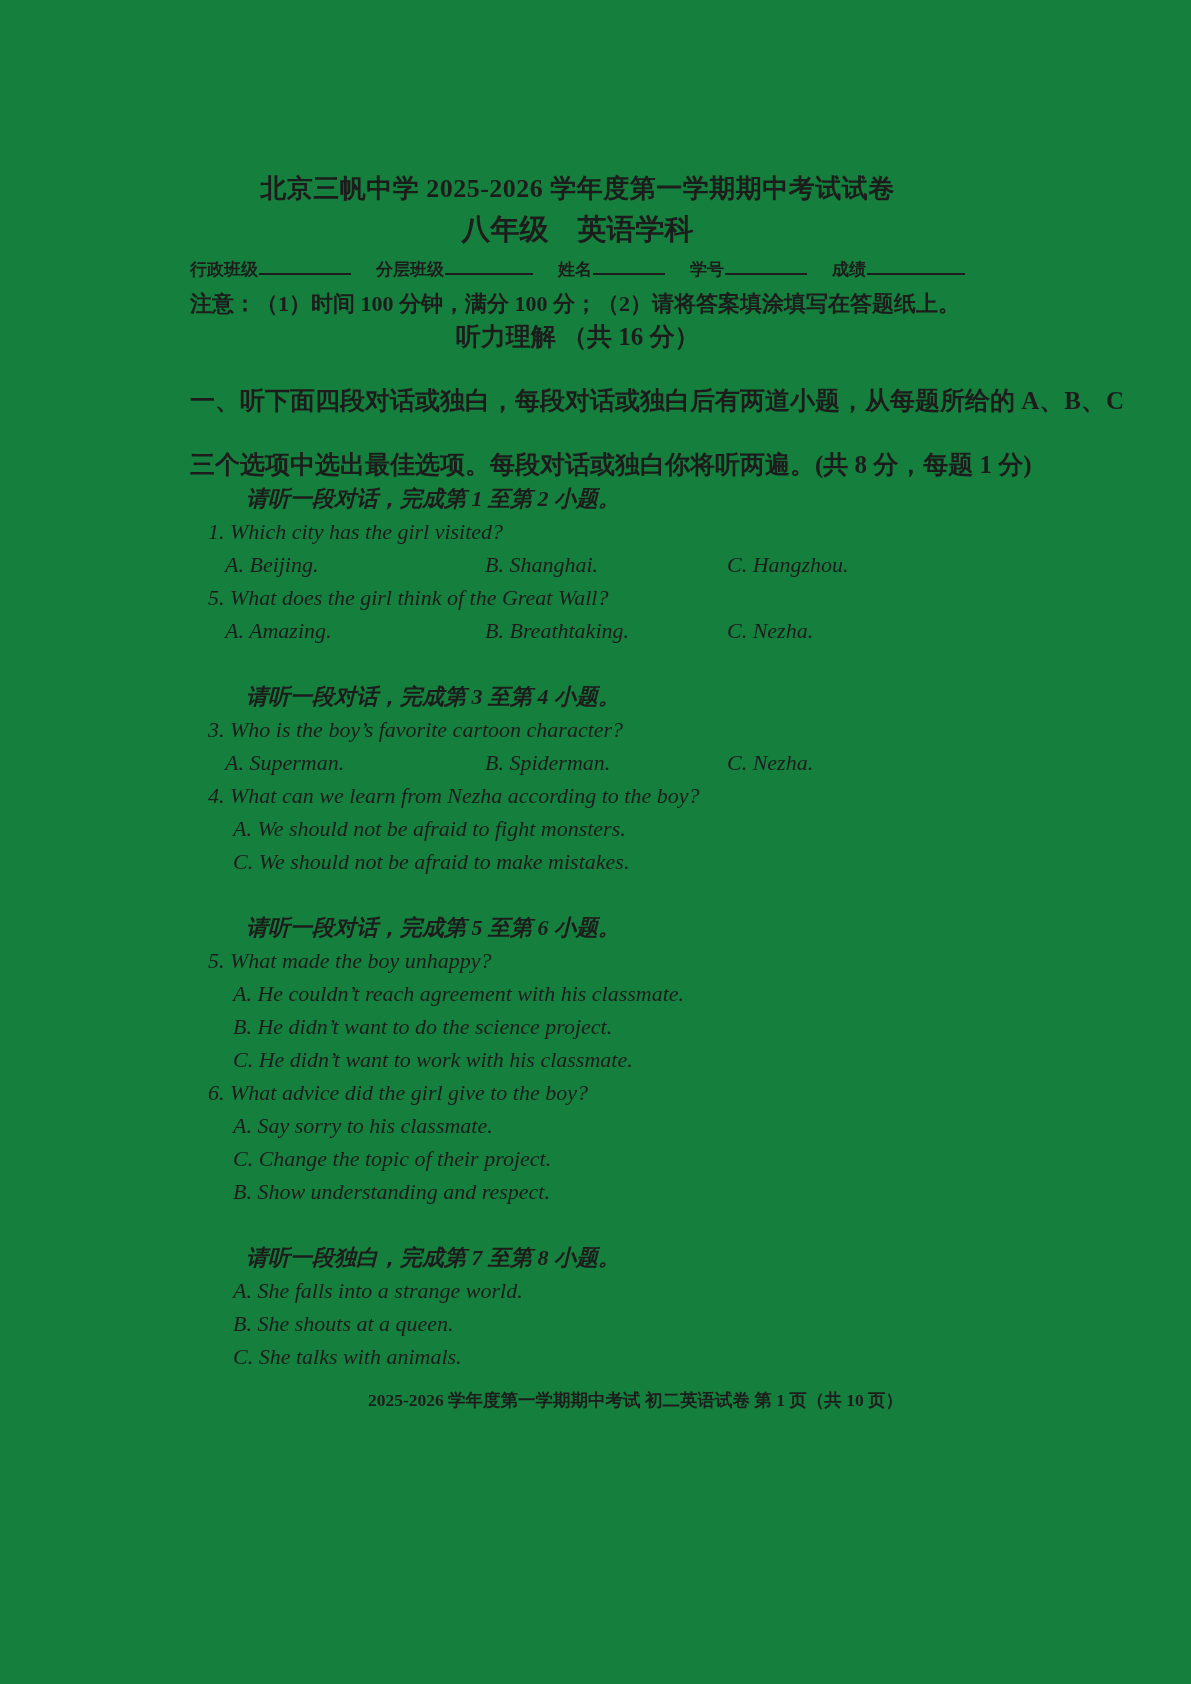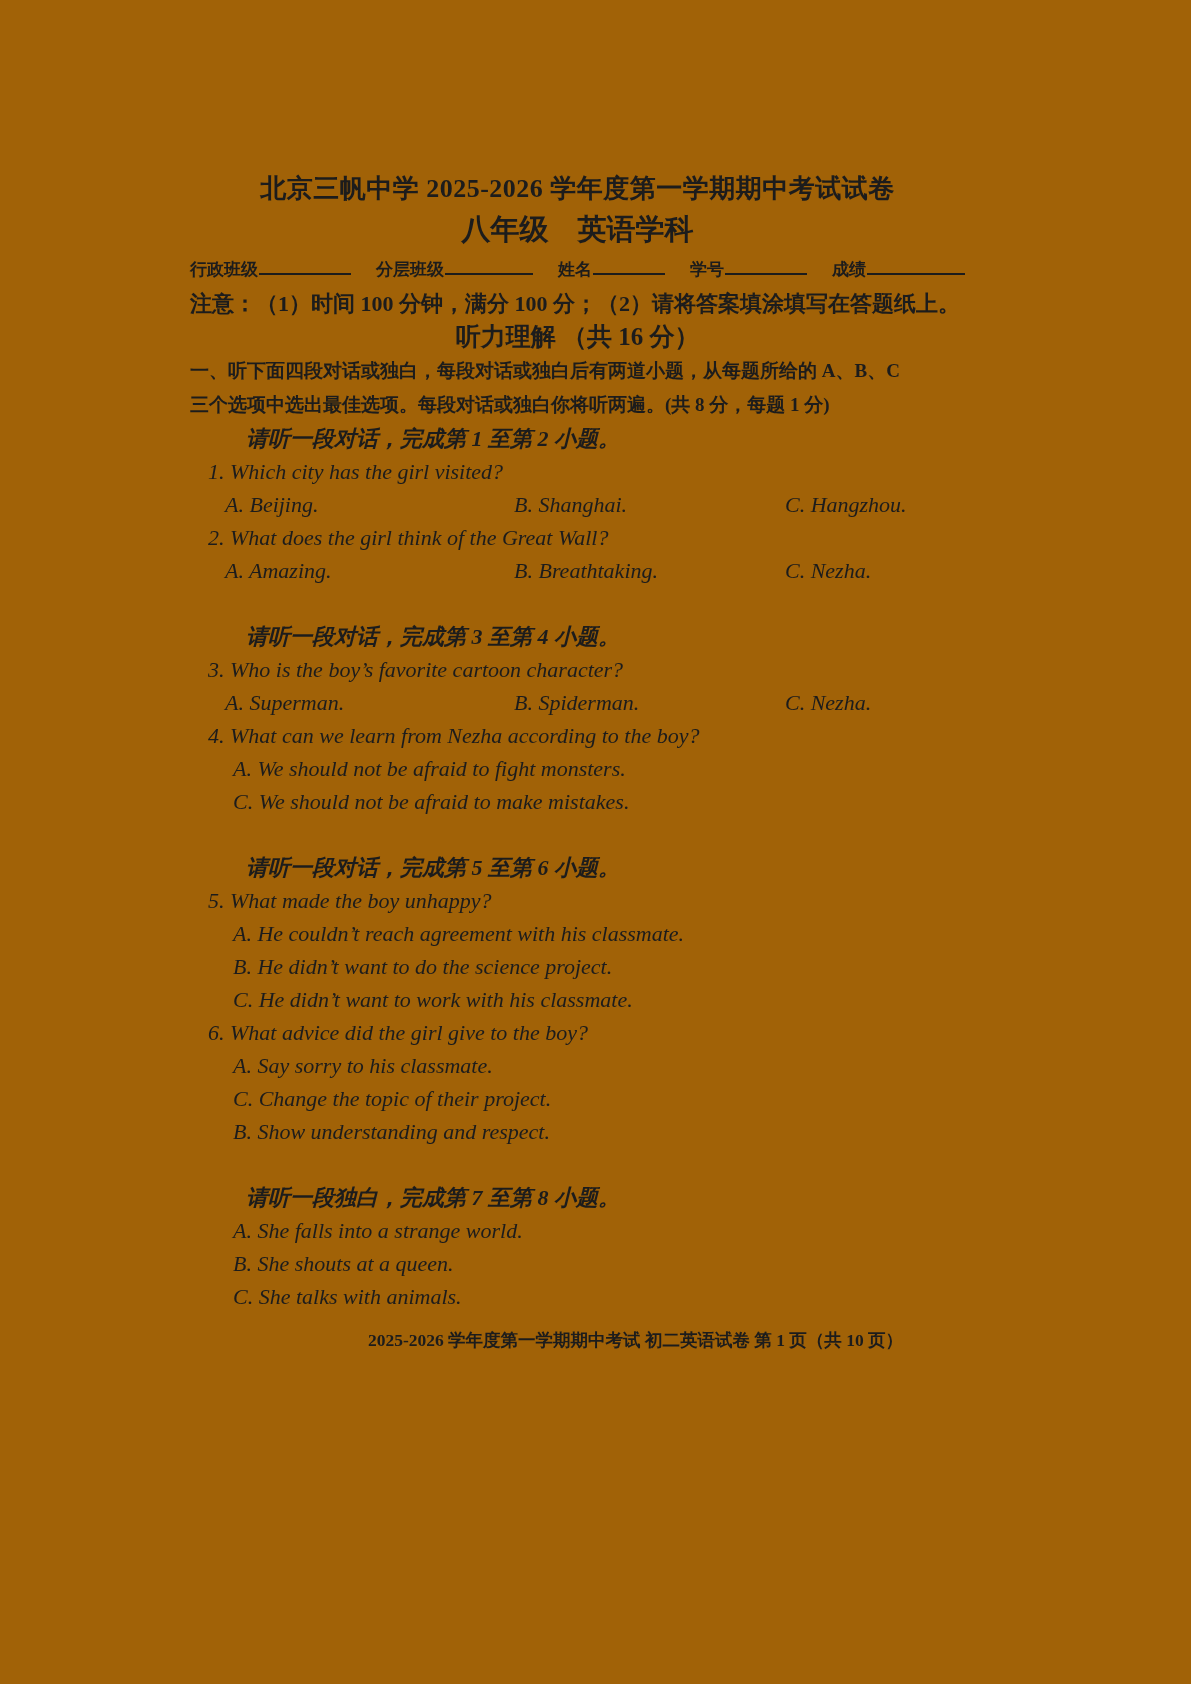--- a/index.html
+++ b/index.html
@@ -10,21 +10,21 @@
     font-family: "Liberation Serif", "DejaVu Serif", serif;
     color: #1c1c1c;
     position: relative;
     overflow: hidden;
   }
   .page {
     position: absolute;
     top: 0; left: 0;
     width: 1191px; height: 1684px;
     padding: 170px 226px 0 190px;
-    background: #a16207;
+    background: #15803d;
   }
   .title1 {
     text-align: center;
     font-size: 26px;
     font-weight: 700;
     line-height: 38px;
     letter-spacing: 0.5px;
     white-space: nowrap;
   }
   .title2 {
@@ -62,44 +62,44 @@
     line-height: 33px;
     white-space: nowrap;
   }
   .section-title {
     text-align: center;
     font-size: 25px;
     font-weight: 700;
     line-height: 34px;
   }
   .instr {
-    font-size: 19px;
+    font-size: 25px;
     font-weight: 700;
     line-height: 34px;
     white-space: nowrap;
+    margin-top: 30px;
   }
   .group { margin-top: 33px; font-style: italic; }
   .group.first { margin-top: 0; }
   .prompt {
     font-size: 22px;
     font-weight: 700;
     line-height: 33px;
     padding-left: 56px;
   }
   .q-text {
     font-size: 22px;
     line-height: 33px;
     padding-left: 18px;
   }
   .opt-row {
     display: flex;
     padding-left: 35px;
     font-size: 22px;
     line-height: 33px;
-    gap: 29px;
   }
   .opt-row .c1 { width: 260px; }
   .opt-row .c2 { width: 242px; }
   .opt-row .c3 { flex: 1; }
   .opt-stacked {
     font-size: 22px;
     line-height: 33px;
     padding-left: 43px;
   }
   .footer {
@@ -136,21 +136,21 @@
   <div class="instr">三个选项中选出最佳选项。每段对话或独白你将听两遍。(共 8 分，每题 1 分)</div>
 
   <div class="group first">
     <div class="prompt">请听一段对话，完成第 1 至第 2 小题。</div>
     <div class="q-text">1. Which city has the girl visited?</div>
     <div class="opt-row">
       <span class="c1">A. Beijing.</span>
       <span class="c2">B. Shanghai.</span>
       <span class="c3">C. Hangzhou.</span>
     </div>
-    <div class="q-text">2. What does the girl think of the Great Wall?</div>
+    <div class="q-text">5. What does the girl think of the Great Wall?</div>
     <div class="opt-row">
       <span class="c1">A. Amazing.</span>
       <span class="c2">B. Breathtaking.</span>
       <span class="c3">C. Nezha.</span>
     </div>
   </div>
 
   <div class="group">
     <div class="prompt">请听一段对话，完成第 3 至第 4 小题。</div>
     <div class="q-text">3. Who is the boy’s favorite cartoon character?</div>

